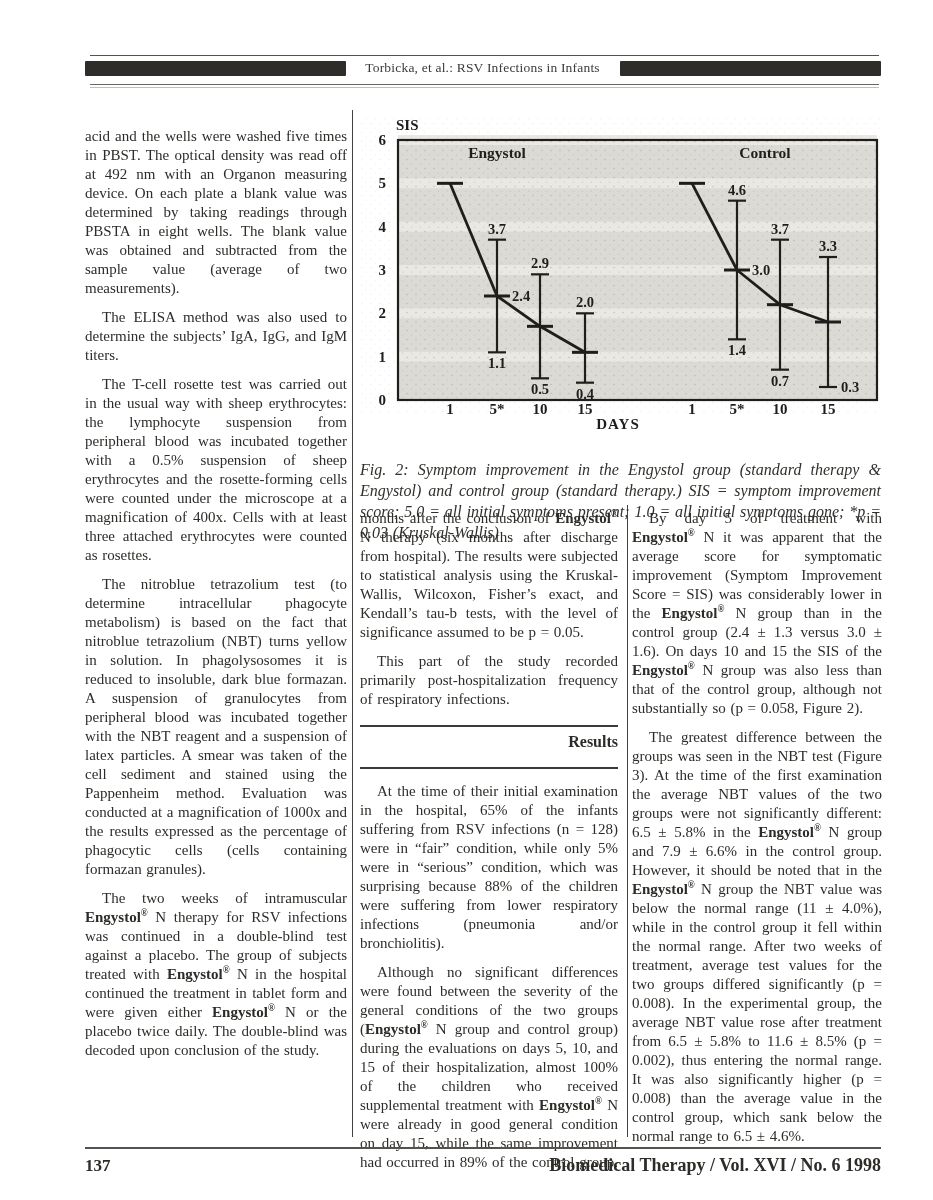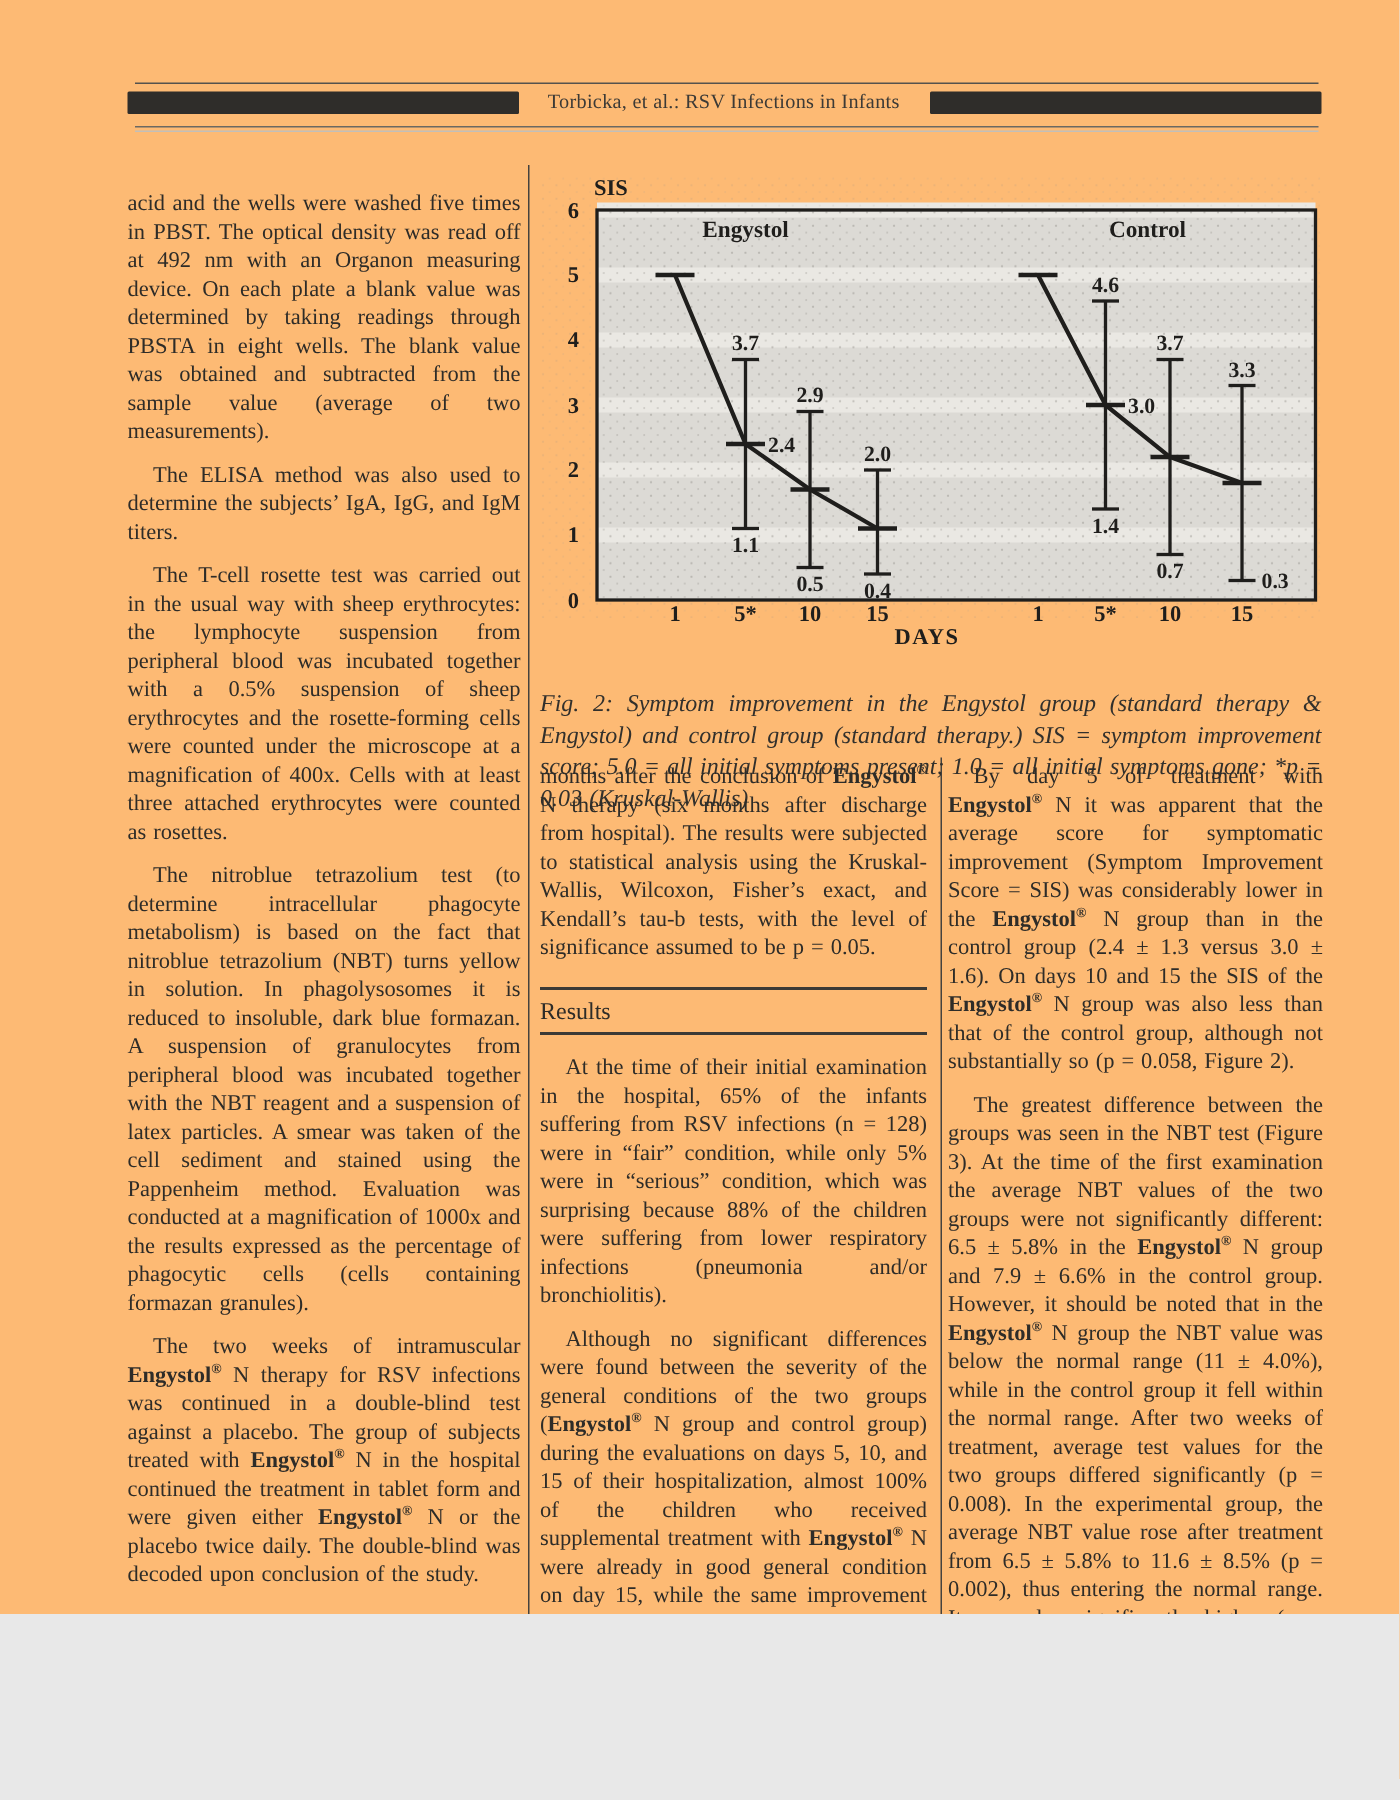--- a/index.html
+++ b/index.html
@@ -1,38 +1,38 @@
 <!DOCTYPE html>
 <html><head>
 <meta charset="utf-8">
 <style>
   html,body{margin:0;padding:0;background:#e8e8e8;}
   .page{
-    position:relative;width:933px;height:1076px;margin:0 auto;
-    background:#fdba74;color:#2e2c28;
+    position:relative;width:933px;height:1200px;margin:0 auto;
+    background:#ffffff;color:#2e2c28;
     font-family:"Liberation Serif","DejaVu Serif",serif;
     overflow:hidden;
   }
   .abs{position:absolute;}
   .hrule{position:absolute;background:#55524d;height:1px;}
   .header-bar{position:absolute;height:15px;background:#2f2d2a;border-radius:1px;}
   .running-title{
     position:absolute;left:345px;width:275px;top:60px;
     text-align:center;font-size:13.5px;color:#3c3a36;letter-spacing:.2px;
   }
   .vrule{position:absolute;width:1px;background:#45423e;}
   .col{position:absolute;font-size:15px;line-height:19px;text-align:justify;word-spacing:.06em;}
   .col p{margin:0 0 10px 0;}
   .col p.ind{text-indent:17px;}
   .col b{font-weight:700;}
   sup{font-size:.62em;vertical-align:super;line-height:0;}
   .section-heading{
     border-top:2px solid #3c3a36;border-bottom:2px solid #3c3a36;
-    font-weight:400;font-size:16px;padding:5px 0 4px 0;margin:16px 0 13px 0;
-    text-align:left;
+    font-weight:700;font-size:16px;padding:5px 0 16px 0;margin:16px 0 13px 0;
+    text-align:right;
   }
   .caption{
     position:absolute;left:360px;top:459px;width:521px;
     font-style:italic;font-size:16px;line-height:21px;text-align:justify;word-spacing:.05em;
     color:#32302c;
   }
   .footer-pageno{position:absolute;left:85px;top:1156px;font-size:17px;font-weight:700;}
   .footer-journal{position:absolute;right:52px;top:1155px;font-size:18px;font-weight:700;}
   svg text{font-family:"Liberation Serif","DejaVu Serif",serif;fill:#1f1e1c;}
 </style>
@@ -142,20 +142,21 @@
         <text x="468" y="302" text-anchor="middle" font-size="15" font-weight="700">15</text>
         <polyline points="332,71.3 377,158.0 420,192.7 468,210.0" fill="none" stroke="#1f1e1c" stroke-width="2.8" stroke-linejoin="round"></polyline>
       </g>
       <text x="258" y="317" text-anchor="middle" font-size="15" font-weight="700" letter-spacing="1">DAYS</text>
     </svg>
 
   <div class="caption">Fig. 2: Symptom improvement in the Engystol group (standard therapy &amp; Engystol) and control group (standard therapy.) SIS = symptom improvement score; 5.0 = all initial symptoms present; 1.0 = all initial symptoms gone; *p = 0.03 (Kruskal-Wallis)</div>
 
   <div class="col" style="left:360px;top:509px;width:258px;">
       <p>months after the conclusion of <b>Engystol<sup>®</sup></b> N therapy (six months after discharge from hospital). The results were subjected to statistical analysis using the Kruskal-Wallis, Wilcoxon, Fisher’s exact, and Kendall’s tau-b tests, with the level of significance assumed to be p = 0.05.</p>
+      <p class="ind">This part of the study recorded primarily post-hospitalization frequency of respiratory infections.</p>
       <div class="section-heading">Results</div>
       <p class="ind">At the time of their initial examination in the hospital, 65% of the infants suffering from RSV infections (n = 128) were in “fair” condition, while only 5% were in “serious” condition, which was surprising because 88% of the children were suffering from lower respiratory infections (pneumonia and/or bronchiolitis).</p>
       <p class="ind">Although no significant differences were found between the severity of the general conditions of the two groups (<b>Engystol<sup>®</sup></b> N group and control group) during the evaluations on days 5, 10, and 15 of their hospitalization, almost 100% of the children who received supplemental treatment with <b>Engystol<sup>®</sup></b> N were already in good general condition on day 15, while the same improvement had occurred in 89% of the control group.</p>
     </div>
 
   <div class="col" style="left:632px;top:509px;width:250px;">
       <p class="ind">By day 5 of treatment with <b>Engystol<sup>®</sup></b> N it was apparent that the average score for symptomatic improvement (Symptom Improvement Score = SIS) was considerably lower in the <b>Engystol<sup>®</sup></b> N group than in the control group (2.4 ± 1.3 versus 3.0 ± 1.6). On days 10 and 15 the SIS of the <b>Engystol<sup>®</sup></b> N group was also less than that of the control group, although not substantially so (p = 0.058, Figure 2).</p>
       <p class="ind">The greatest difference between the groups was seen in the NBT test (Figure 3). At the time of the first examination the average NBT values of the two groups were not significantly different: 6.5 ± 5.8% in the <b>Engystol<sup>®</sup></b> N group and 7.9 ± 6.6% in the control group. However, it should be noted that in the <b>Engystol<sup>®</sup></b> N group the NBT value was below the normal range (11 ± 4.0%), while in the control group it fell within the normal range. After two weeks of treatment, average test values for the two groups differed significantly (p = 0.008). In the experimental group, the average NBT value rose after treatment from 6.5 ± 5.8% to 11.6 ± 8.5% (p = 0.002), thus entering the normal range. It was also significantly higher (p = 0.008) than the average value in the control group, which sank below the normal range to 6.5 ± 4.6%.</p>
     </div>
 

